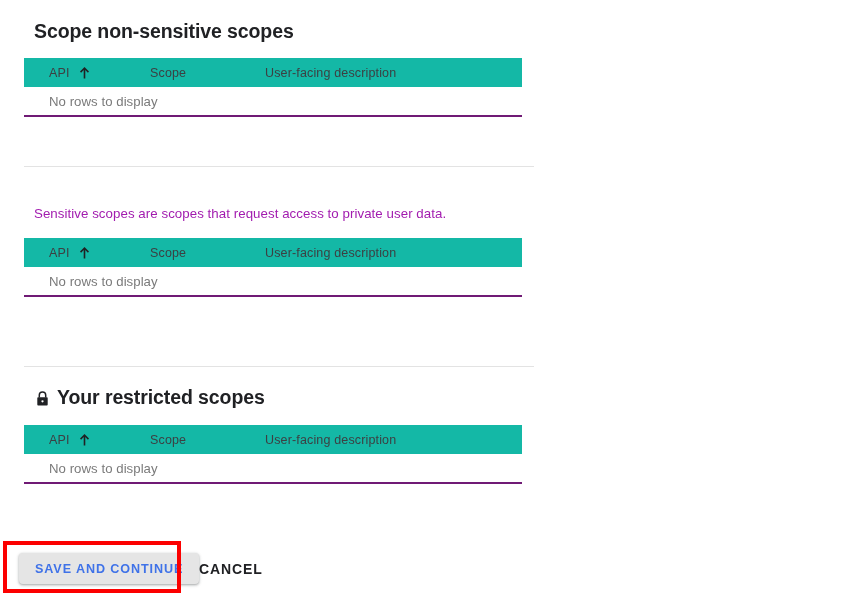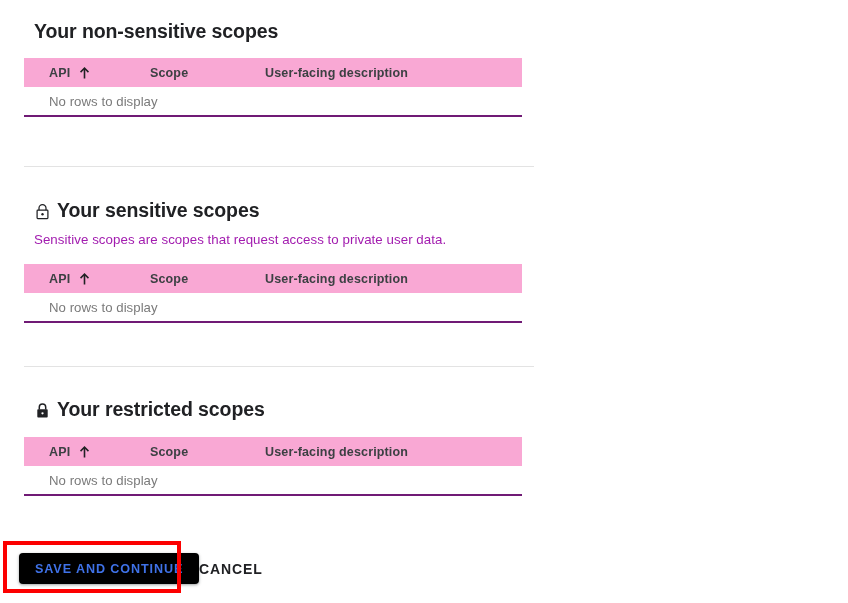--- a/index.html
+++ b/index.html
@@ -25,21 +25,21 @@
   }
 
   
   .section {
     position: absolute;
     left: 0;
     width: 560px;
   }
   .sec-nonsensitive { top: 18px; }
   .sec-sensitive    { top: 197px; }
-  .sec-restricted   { top: 396px; }
+  .sec-restricted   { top: 384px; }
 
   .sec-heading {
     display: flex;
     align-items: center;
     margin: 0 0 0 34px;
     font-size: 19.5px;
     font-weight: bold;
     letter-spacing: -0.1px;
     color: #202124;
     line-height: 26px;
@@ -66,25 +66,25 @@
   }
 
   
   .scope-table {
     margin-left: 24px;
     width: 498px;
     border-collapse: collapse;
     table-layout: fixed;
   }
   .scope-table thead th {
-    background: #f9a8d4;
+    background: #14b8a6;
     height: 29px;
     padding: 0;
     font-size: 12.5px;
-    font-weight: bold;
+    font-weight: normal;
     color: #3c4043;
     text-align: left;
     vertical-align: middle;
     letter-spacing: 0.15px;
     border: none;
   }
   .th-inner {
     display: flex;
     align-items: center;
     padding-left: 25px;
@@ -135,21 +135,21 @@
   }
   .btn-save {
     position: absolute;
     left: 19px;
     top: 553px;
     height: 31px;
     padding: 0 16px;
     display: inline-flex;
     align-items: center;
     justify-content: center;
-    background: #000000;
+    background: #e5e5e5;
     border: none;
     border-radius: 4px;
     box-shadow: 0 1px 2px 0 rgba(60,64,67,0.30), 0 1px 3px 1px rgba(60,64,67,0.15);
     color: #3f72e8;
     font-family: "Liberation Sans", sans-serif;
     font-size: 12.6px;
     font-weight: bold;
     letter-spacing: 0.9px;
     cursor: pointer;
     white-space: nowrap;
@@ -173,21 +173,21 @@
     white-space: nowrap;
   }
 </style>
 </head>
 <body>
 
 <div class="page">
 
   <div class="section sec-nonsensitive">
     <h2 class="sec-heading">
-      <span>Your non-sensitive scopes</span>
+      <span>Scope non-sensitive scopes</span>
     </h2>
 
     <table class="scope-table" style="margin-top:14px">
       <thead>
         <tr>
           <th class="col-api">
             <span class="th-inner">
               <span>API</span>
               <span class="sort-arrow">
                 <svg width="11" height="13" viewBox="0 0 11 13">
@@ -214,30 +214,20 @@
             <span class="td-inner">No rows to display</span>
           </td>
         </tr>
       </tbody>
     </table>
   </div>
 
   <div class="divider divider-1"></div>
 
   <div class="section sec-sensitive">
-    <h2 class="sec-heading">
-      <span class="lock-wrap">
-        <svg width="15" height="17" viewBox="0 0 15 17">
-          <path d="M4.0 7.2 V5.1 a3.5 3.5 0 0 1 7 0 V7.2" fill="none" stroke="#202124" stroke-width="1.25"></path>
-          <rect x="2.1" y="7.2" width="10.8" height="8.3" rx="0.7" fill="none" stroke="#202124" stroke-width="1.25"></rect>
-          <circle cx="7.5" cy="11.3" r="1.2" fill="#202124"></circle>
-        </svg>
-      </span>
-      <span>Your sensitive scopes</span>
-    </h2>
     <p class="sec-desc">Sensitive scopes are scopes that request access to private user data.</p>
 
     <table class="scope-table" style="margin-top:15px">
       <thead>
         <tr>
           <th class="col-api">
             <span class="th-inner">
               <span>API</span>
               <span class="sort-arrow">
                 <svg width="11" height="13" viewBox="0 0 11 13">

